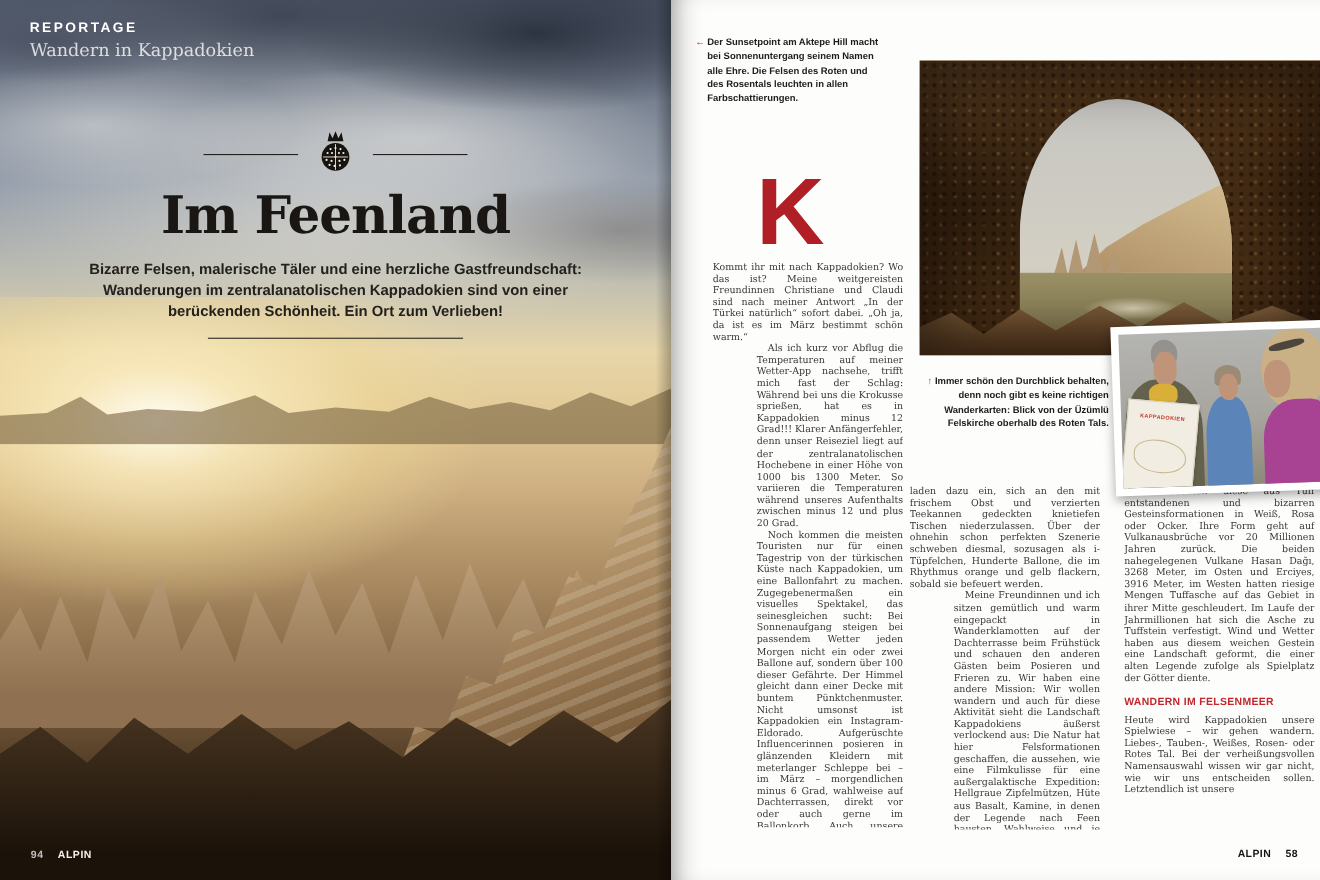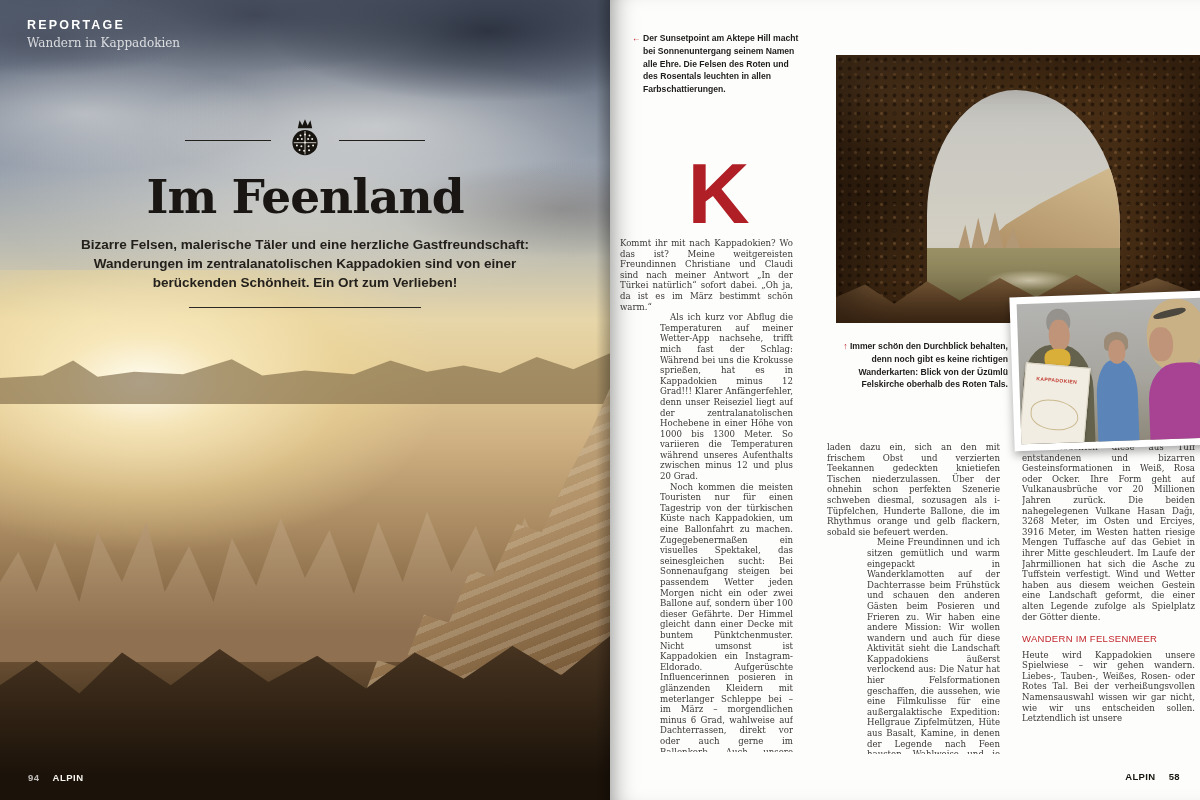--- a/index.html
+++ b/index.html
@@ -40,21 +40,21 @@
       48% 57%,55% 44%,62% 46%,70% 33%,78% 35%,86% 22%,93% 12%);}
   .hero-foreground{position:absolute;left:0;top:636px;width:610px;height:164px;
     background:linear-gradient(180deg,#4a3622,#1b1209 85%);
     clip-path:polygon(0 30%,6% 15%,13% 35%,20% 10%,28% 30%,36% 8%,44% 28%,52% 12%,60% 32%,
       68% 10%,76% 26%,84% 6%,92% 24%,100% 0,100% 100%,0 100%);}
   .hero-edge{position:absolute;right:0;top:0;width:14px;height:800px;
     background:linear-gradient(90deg,rgba(0,0,0,0),rgba(0,0,0,.28));}
 
   .kicker-block{position:absolute;left:27px;top:18px;z-index:6;}
   .kicker{color:#fff;font-size:12.5px;font-weight:700;letter-spacing:2.2px;}
-  .kicker-deck{margin-top:4px;font-family:"DejaVu Serif",serif;font-size:12px;color:rgba(255,255,255,.78);}
+  .kicker-deck{margin-top:4px;font-family:"DejaVu Serif",serif;font-size:16px;color:rgba(255,255,255,.78);}
 
   .title-block{position:absolute;left:40px;top:118px;width:530px;text-align:center;z-index:6;}
   .ornament-row{display:flex;align-items:center;justify-content:center;gap:16px;}
   .orn-rule{width:86px;height:1px;background:#23201c;}
   .headline{margin-top:6px;font-family:"DejaVu Serif",serif;font-weight:700;font-size:47px;
     color:#191613;letter-spacing:-1px;line-height:58px;}
   .standfirst{margin:9px auto 0;width:478px;font-size:13.5px;line-height:19px;font-weight:700;color:#24211d;}
   .title-rule{margin:15px auto 0;width:232px;height:1px;background:#2c2925;}
 
   .folio-left{position:absolute;left:28px;bottom:17px;z-index:6;display:flex;gap:13px;
@@ -71,25 +71,25 @@
   .cap-topleft{position:absolute;left:22px;top:20px;width:162px;padding-left:11px;text-indent:-11px;}
   .cap-photo{position:absolute;left:232px;top:328px;width:166px;text-align:right;}
 
   .dropcap{position:absolute;left:22px;top:150px;width:173px;text-align:center;
     font-size:86px;line-height:86px;font-weight:700;color:#b01f26;}
 
   .bodycol{position:absolute;width:173px;font-family:"DejaVu Serif",serif;font-size:8.6px;
     line-height:10.6px;color:#3b3835;text-align:justify;overflow:hidden;overflow-wrap:break-word;}
   .bodycol p{margin:0;}
   .bodycol p.ind{text-indent:10px;margin-left:40px;}
-  .col1{left:10px;top:238px;height:514px;}
+  .col1{left:38px;top:238px;height:514px;}
   .col2{left:217px;top:442px;height:312px;}
   .col3{left:412px;top:442px;height:312px;}
   .subhead{margin:12px 0 5px;font-family:"Liberation Sans",sans-serif;font-size:9.5px;
-    font-weight:400;letter-spacing:.3px;color:#c2272d;text-align:left;}
+    font-weight:700;letter-spacing:.3px;color:#c2272d;text-align:left;}
 
   .folio-right{position:absolute;right:20px;bottom:18px;display:flex;gap:13px;
     font-size:9.5px;font-weight:700;color:#17150f;letter-spacing:.4px;}
 
   
   .cave-photo{position:absolute;left:226px;top:55px;width:364px;height:268px;overflow:hidden;
     background:
       radial-gradient(rgba(15,8,2,.5) 1.4px,transparent 2.4px),
       radial-gradient(rgba(175,130,80,.32) 1px,transparent 2px),
       radial-gradient(ellipse 300px 260px at 12% 50%,#2e1d0d,rgba(0,0,0,0) 70%),

